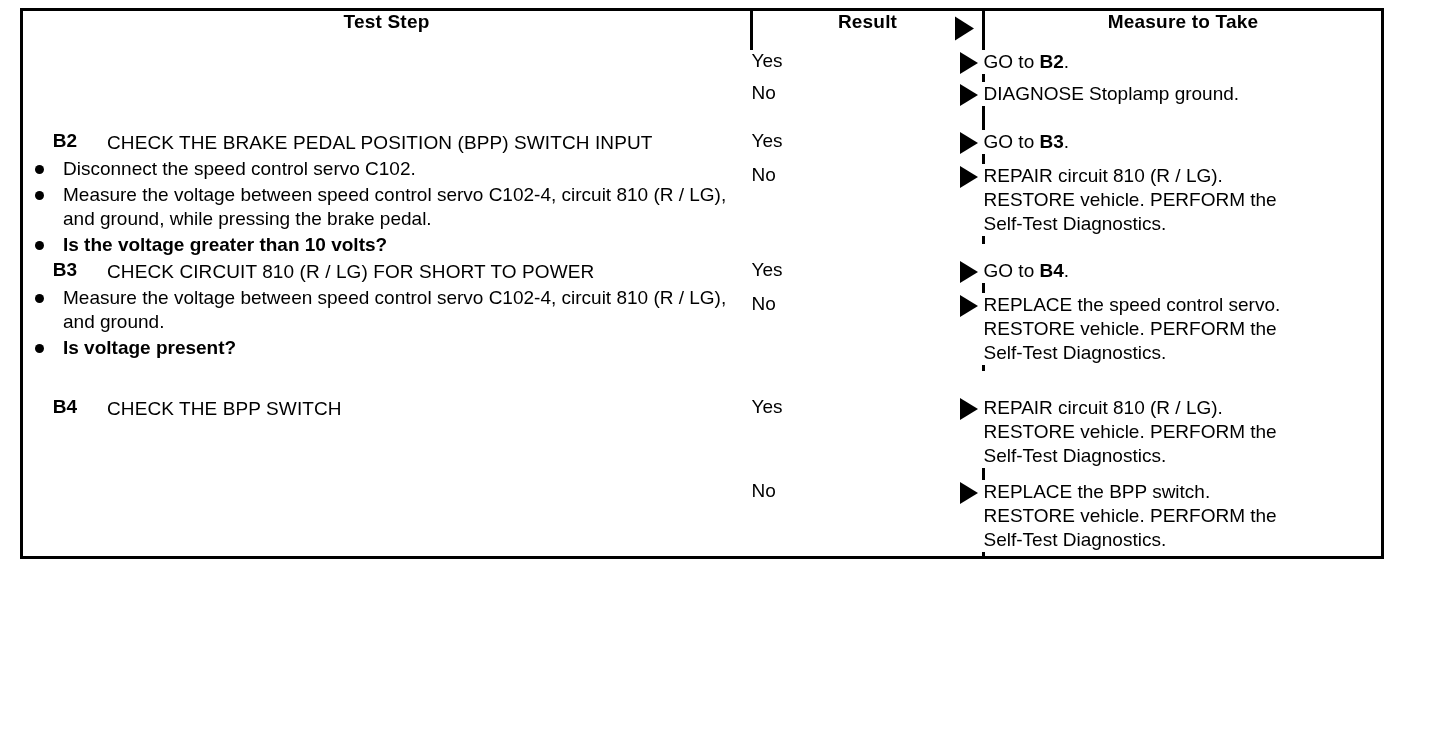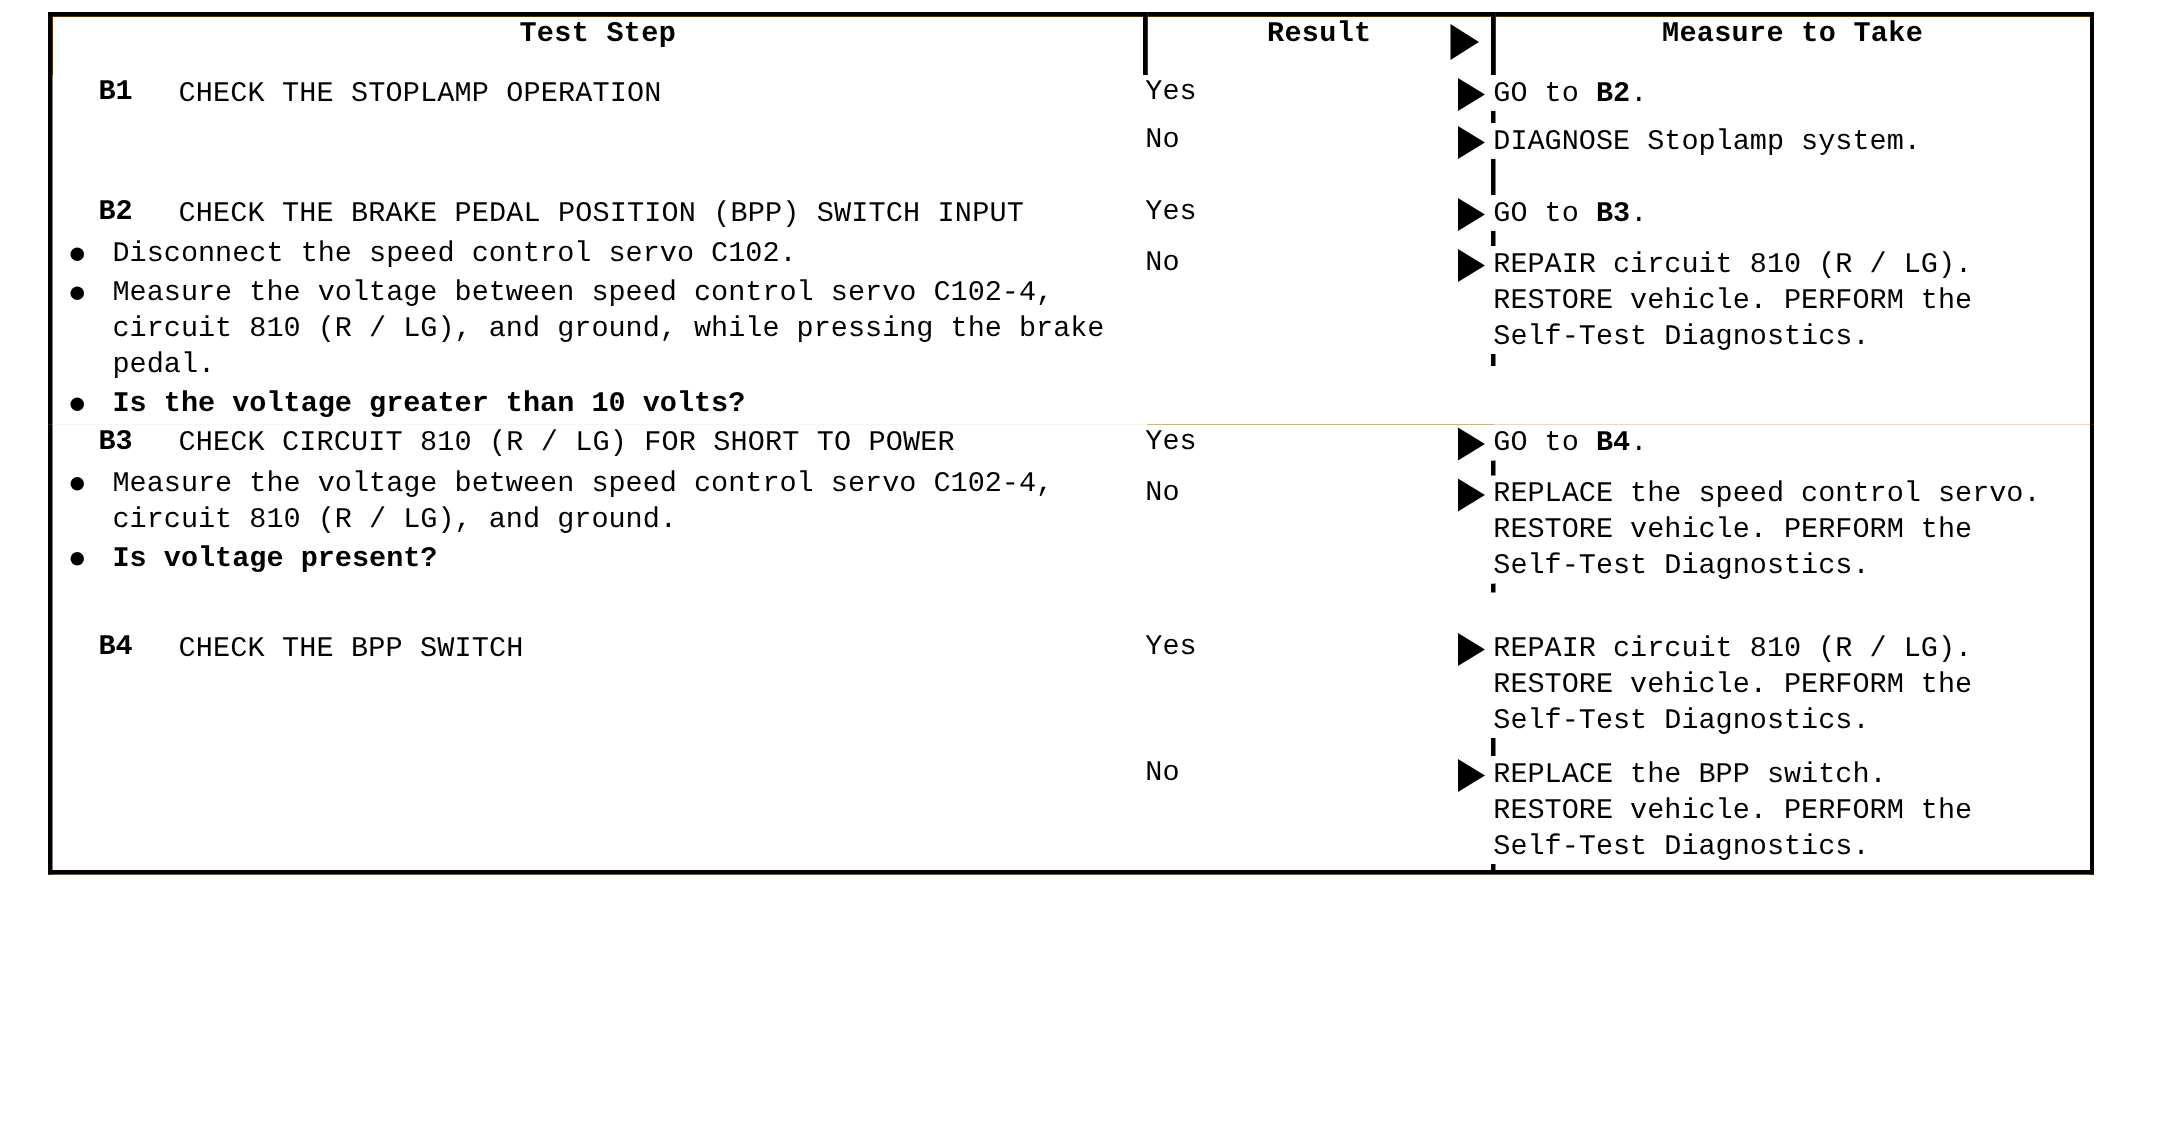--- a/index.html
+++ b/index.html
@@ -20,27 +20,26 @@
   #page {
     position: relative;
     width: 1440px;
     height: 748px;
     background: #ffffff;
   }
 
   
   .dtable {
     position: absolute;
-    left: 32px;
+    left: 20px;
     top: 8px;
     width: 1361px;
     border-collapse: collapse;
     table-layout: fixed;
-    background: #a16207;
-    font-family: Liberation Mono, monospace;
+    background: #f9a8d4;
   }
   .dtable col.c-id     { width: 84px; }
   .dtable col.c-step   { width: 646px; }
   .dtable col.c-result { width: 232px; }
   .dtable col.c-action { width: 399px; }
 
   .dtable td, .dtable th {
     border: 0;
     padding: 0;
     vertical-align: top;
@@ -224,24 +223,20 @@
     </tr>
 
     <tr class="step-row">
       <td colspan="2">
         <table class="inner">
           <colgroup>
                 <col class="i-id">
                 <col class="i-rest">
               </colgroup>
           <tbody>
-                <tr>
-            <td class="cell-id">B1</td>
-            <td class="cell-title">CHECK THE STOPLAMP OPERATION</td>
-          </tr>
         </tbody>
             </table>
       </td>
 
       <td class="cell-result" colspan="2">
         <table class="rtable">
           <colgroup>
                 <col class="r-lbl">
                 <col>
               </colgroup>
@@ -262,21 +257,21 @@
           <tr style="height:8px;">
                   <td></td>
                   <td style="border-left:3px solid #000;"></td>
                 </tr>
           <tr>
             <td class="res-lbl">
               <span>No</span>
               <span class="arrow-pos"><span class="arrow sm"></span></span>
             </td>
             <td class="act-txt">
-              <div class="nw">DIAGNOSE Stoplamp system.</div>
+              <div class="nw">DIAGNOSE Stoplamp ground.</div>
             </td>
           </tr>
           <tr style="height:24px;">
                   <td></td>
                   <td style="border-left:3px solid #000;"></td>
                 </tr>
         </tbody>
             </table>
       </td>
     </tr>

